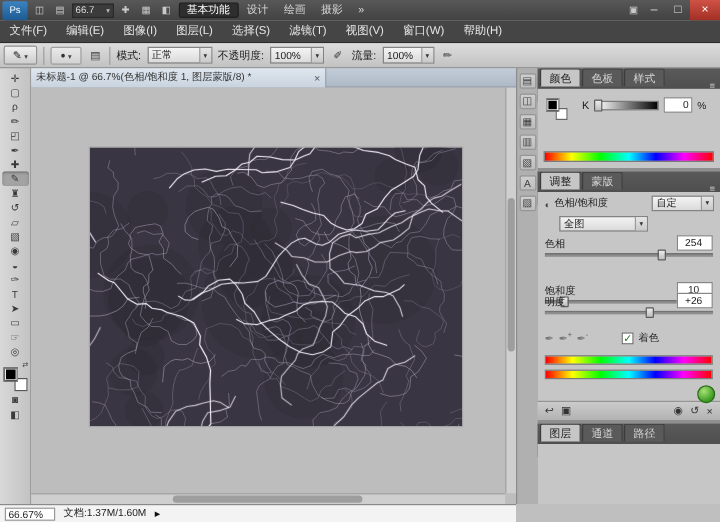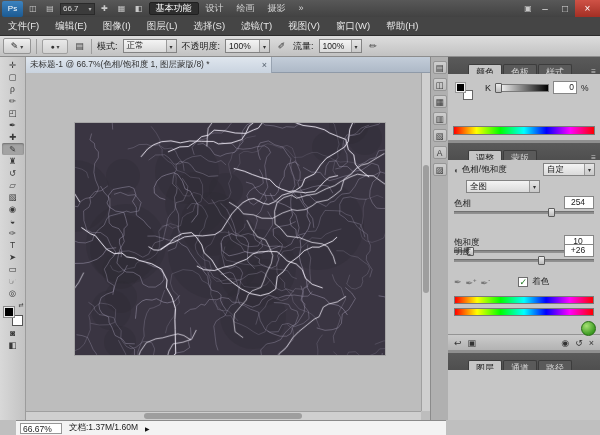--- a/index.html
+++ b/index.html
@@ -61,21 +61,21 @@
 .vthumb{position:absolute;left:1px;top:92px;width:6px;height:128px;background:#9e9e9e;border-radius:3px}
 .hscroll{position:absolute;left:0;bottom:0;width:395px;height:9px;background:#cfcfcf;border-top:1px solid #9f9f9f}
 .hthumb{position:absolute;left:118px;top:1px;width:158px;height:6px;background:#9e9e9e;border-radius:3px}
 
 
 .rail{position:absolute;left:430px;top:0;width:18px;height:363px;background:#b0b0b0;border-left:1px solid #8b8b8b;display:flex;flex-direction:column;align-items:center;padding-top:4px;gap:4px}
 .railicon{width:14px;height:13px;display:flex;align-items:center;justify-content:center;font-size:8.5px;color:#3d3d3d;background:linear-gradient(#cecece,#bdbdbd);border:1px solid #969696;border-radius:2px;flex:0 0 auto}
 
 
 .panels{position:absolute;left:448px;top:0;width:152px;height:363px;background:#8f8f8f}
-.ptabbar{height:28px;background:linear-gradient(#5a5a5a,#474747);display:flex;align-items:center;padding-left:20px;position:relative}
+.ptabbar{height:28px;background:linear-gradient(#5a5a5a,#474747);display:flex;align-items:flex-start;padding-left:2px;position:relative}
 .ptab{height:15px;line-height:15px;padding:0 7px;font-size:9px;color:#d6d6d6;background:#5a5a5a;border:1px solid #3c3c3c;border-bottom:none;border-radius:2px 2px 0 0;margin-right:1px;white-space:nowrap}
 .ptab.active{background:#c6c6c6;color:#1a1a1a}
 .pmenu{margin-left:auto;color:#cfcfcf;font-size:8px;padding:0 4px;align-self:center}
 
 .colorpanel{position:absolute;left:0;top:0;width:152px;height:83px}
 .colorbody{position:absolute;left:0;top:17px;width:152px;height:66px;background:#c6c6c6}
 .cswatch{position:absolute;left:5px;top:6px;width:22px;height:22px}
 .cswatch .cbg{position:absolute;right:2px;bottom:2px;width:10px;height:10px;background:#fff;border:1px solid #666}
 .cswatch .cfg{position:absolute;left:2px;top:2px;width:11px;height:11px;background:#000;border:1px solid #999;box-shadow:0 0 0 1px #eee inset}
 .klabel{position:absolute;left:37px;top:9px;font-size:9px;color:#222}
@@ -111,21 +111,21 @@
 .ficon{color:#333;font-size:9px}
 .fspacer{flex:1}
 
 .layerstabs{position:absolute;left:0;top:296px;width:152px;height:17px}
 .layersbody{position:absolute;left:0;top:313px;width:152px;height:50px;background:#c6c6c6}
 
 .badge{position:absolute;left:581px;top:321px;width:15px;height:15px;border-radius:50%;background:radial-gradient(circle at 35% 30%,#a8e276,#3c9b22 70%);border:1px solid #256b12;z-index:6}
 
 
 .statusbar{position:absolute;left:0;top:420px;width:600px;height:15px;background:#bfbfbf}
-.statusleft{position:absolute;left:16px;top:0;width:430px;height:15px;background:#f3f3f3;border-top:1px solid #8a8a8a;display:flex;align-items:center;gap:7px;padding-left:4px;font-size:8.5px;color:#222}
+.statusleft{position:absolute;left:0;top:0;width:430px;height:15px;background:#f3f3f3;border-top:1px solid #8a8a8a;display:flex;align-items:center;gap:7px;padding-left:4px;font-size:8.5px;color:#222}
 .zoomfield{width:42px;height:11px;background:#fff;border:1px solid #979797;font-size:8.5px;line-height:10px;padding-left:2px}
 .statustri{font-size:6px;color:#111}
 </style>
 </head>
 <body>
 
 <div class="app">
 
   <div class="titlebar tb">
     <div class="pslogo">Ps</div>

